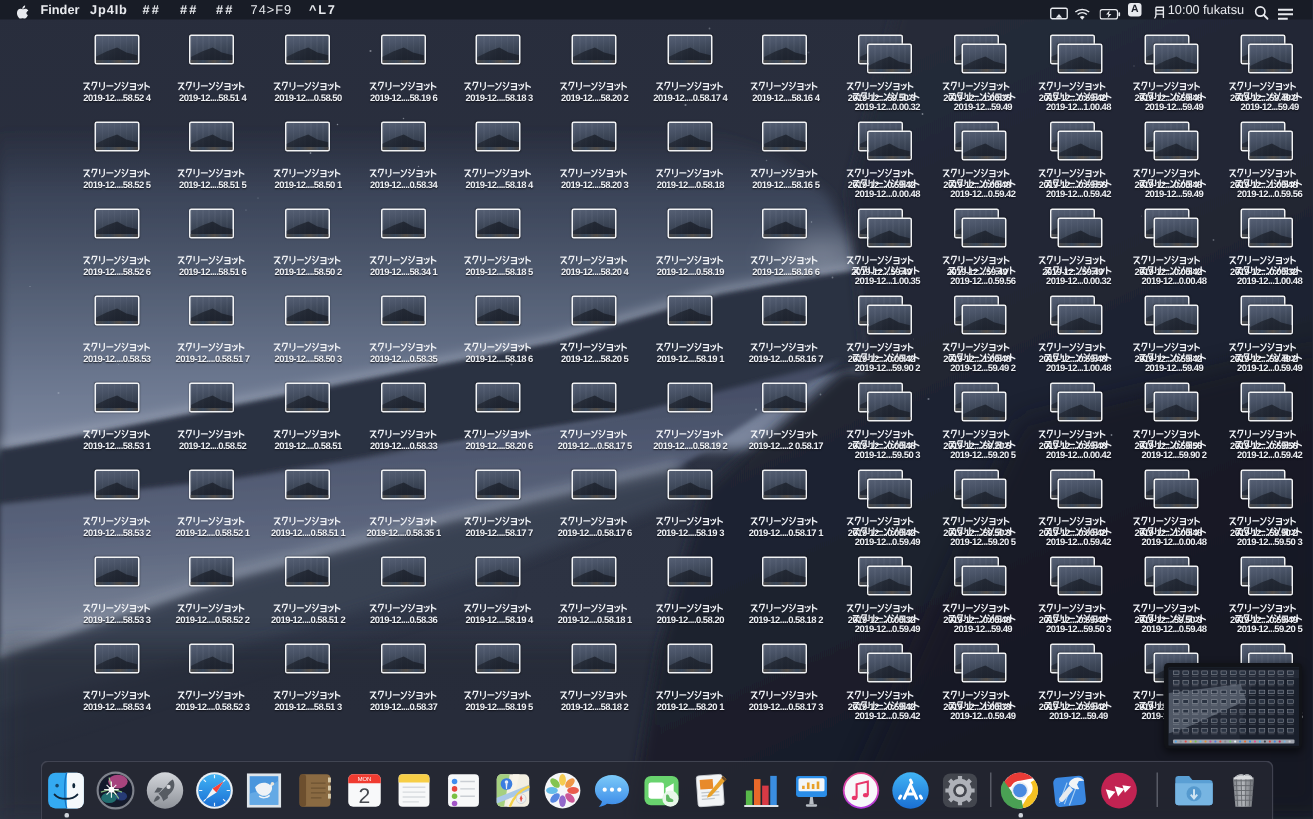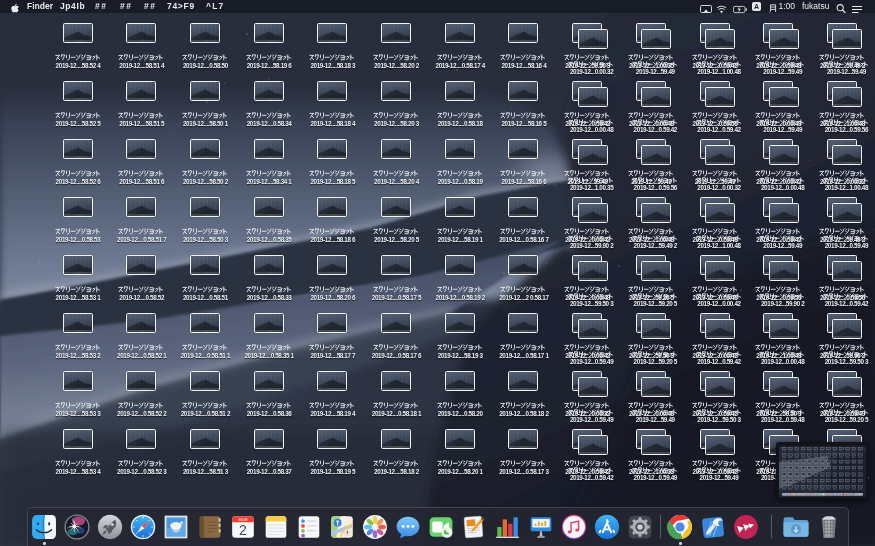--- a/index.html
+++ b/index.html
@@ -1130,40 +1130,40 @@
   </div>
 <div class="mb">
 <svg class="mi" style="left:9.5px;top:2px" width="10" height="10" viewBox="0 0 10 10">
       <path fill="#e8eaee" d="M7.6 5.3 c0-1.0 0.85-1.55 1.3-1.85 -0.5-0.75-1.25-1.1-2-1.1 -0.6 0-1.15 0.33-1.55 0.33 -0.4 0-0.95-0.33-1.6-0.33 -1.25 0-2.45 1.05-2.45 2.8 0 1.8 1.3 3.75 2.35 3.75 0.45 0 0.75-0.28 1.4-0.28 0.65 0 0.95 0.28 1.4 0.28 0.95 0 1.95-1.75 2.15-2.4 -0.65-0.3-1-0.85-1-1.2z M6.3 1.7 c0.3-0.37 0.55-0.92 0.45-1.5 -0.45 0-1.05 0.37-1.4 0.75 -0.3 0.37-0.55 0.94-0.45 1.5 0.55 0 1.1-0.37 1.4-0.75z"></path>
     </svg>
 <div class="mi" style="left:27px;letter-spacing:0px;font-weight:700">Finder</div>
 <div class="mi" style="left:60px;letter-spacing:0.6px;font-weight:600">Jp4Ib</div>
 <div class="mi" style="left:95px;letter-spacing:1.4px;font-weight:600">##</div>
 <div class="mi" style="left:120px;letter-spacing:1.4px;font-weight:600">##</div>
 <div class="mi" style="left:144px;letter-spacing:1.4px;font-weight:600">##</div>
-<div class="mi" style="left:167px;letter-spacing:0.7px;font-weight:700">74&gt;F9</div>
+<div class="mi" style="left:167px;letter-spacing:0.7px;font-weight:400">74&gt;F9</div>
 <div class="mi" style="left:206px;letter-spacing:1.2px;font-weight:600">^L7</div>
 <svg class="mi" style="left:700px;top:2.5px" width="12" height="9" viewBox="0 0 12 9">
       <rect x="0.5" y="0.5" width="11" height="7" rx="1" fill="none" stroke="#e8eaee" stroke-width="0.9"></rect>
       <path d="M6 4.4 L8.1 6.9 H3.9 Z" fill="#e8eaee"></path>
     </svg>
 <svg class="mi" style="left:715.5px;top:2.5px" width="11" height="9" viewBox="0 0 11 9">
       <path d="M5.5 8.2 L3.9 6.3 C4.8 5.5 6.2 5.5 7.1 6.3 Z" fill="#e8eaee"></path>
       <path d="M0.9 3 C3.5 0.7 7.5 0.7 10.1 3 M2.4 4.7 C4.2 3.1 6.8 3.1 8.6 4.7" stroke="#e8eaee" stroke-width="1" fill="none"></path>
     </svg>
 <svg class="mi" style="left:732.5px;top:3px" width="14" height="7" viewBox="0 0 14 7">
       <rect x="0.4" y="0.4" width="11.6" height="6.2" rx="1.5" fill="none" stroke="#e8eaee" stroke-width="0.8"></rect>
       <rect x="12.6" y="2.2" width="1.2" height="2.6" rx="0.5" fill="#e8eaee"></rect>
       <path d="M6.8 0.8 L4.4 3.6 H6 L5.4 6.2 L7.9 3.3 H6.3 Z" fill="#e8eaee"></path>
     </svg>
 <div class="mi" style="left:752px;top:2px;width:9px;height:9px;background:#e8eaee;border-radius:2px;color:#1a1e28;font-size:7px;font-weight:bold;text-align:center;line-height:9.5px">A</div>
 <svg class="mi" style="left:769px;top:2.4px" width="8" height="9" viewBox="0 0 8 9">
       <path d="M1.6 0.8 H6.6 V8 M1.6 0.8 V6 Q1.6 7.6 0.7 8.4 M1.9 3 H6.4 M1.9 5.4 H6.4" stroke="#e8eaee" stroke-width="0.9" fill="none"></path>
     </svg>
-<div class="mi" style="left:778.5px;letter-spacing:0px;font-weight:400;font-size:8.5px">1:00</div>
+<div class="mi" style="left:778.5px;letter-spacing:0px;font-weight:400;font-size:8.5px">10:00</div>
 <div class="mi" style="left:802px;letter-spacing:0px;font-weight:400;font-size:8.5px">fukatsu</div>
 <svg class="mi" style="left:836px;top:2px" width="10" height="10" viewBox="0 0 10 10">
       <circle cx="4.2" cy="4.2" r="3.1" fill="none" stroke="#e8eaee" stroke-width="1.1"></circle>
       <path d="M6.5 6.5 L9 9" stroke="#e8eaee" stroke-width="1.2" stroke-linecap="round"></path>
     </svg>
 <svg class="mi" style="left:852px;top:2.8px" width="10" height="8" viewBox="0 0 10 8">
       <path d="M0 1 H10 M0 4 H10 M0 7 H6.5" stroke="#e8eaee" stroke-width="1.2"></path>
     </svg>
 </div>
 <div class="dock"></div>

